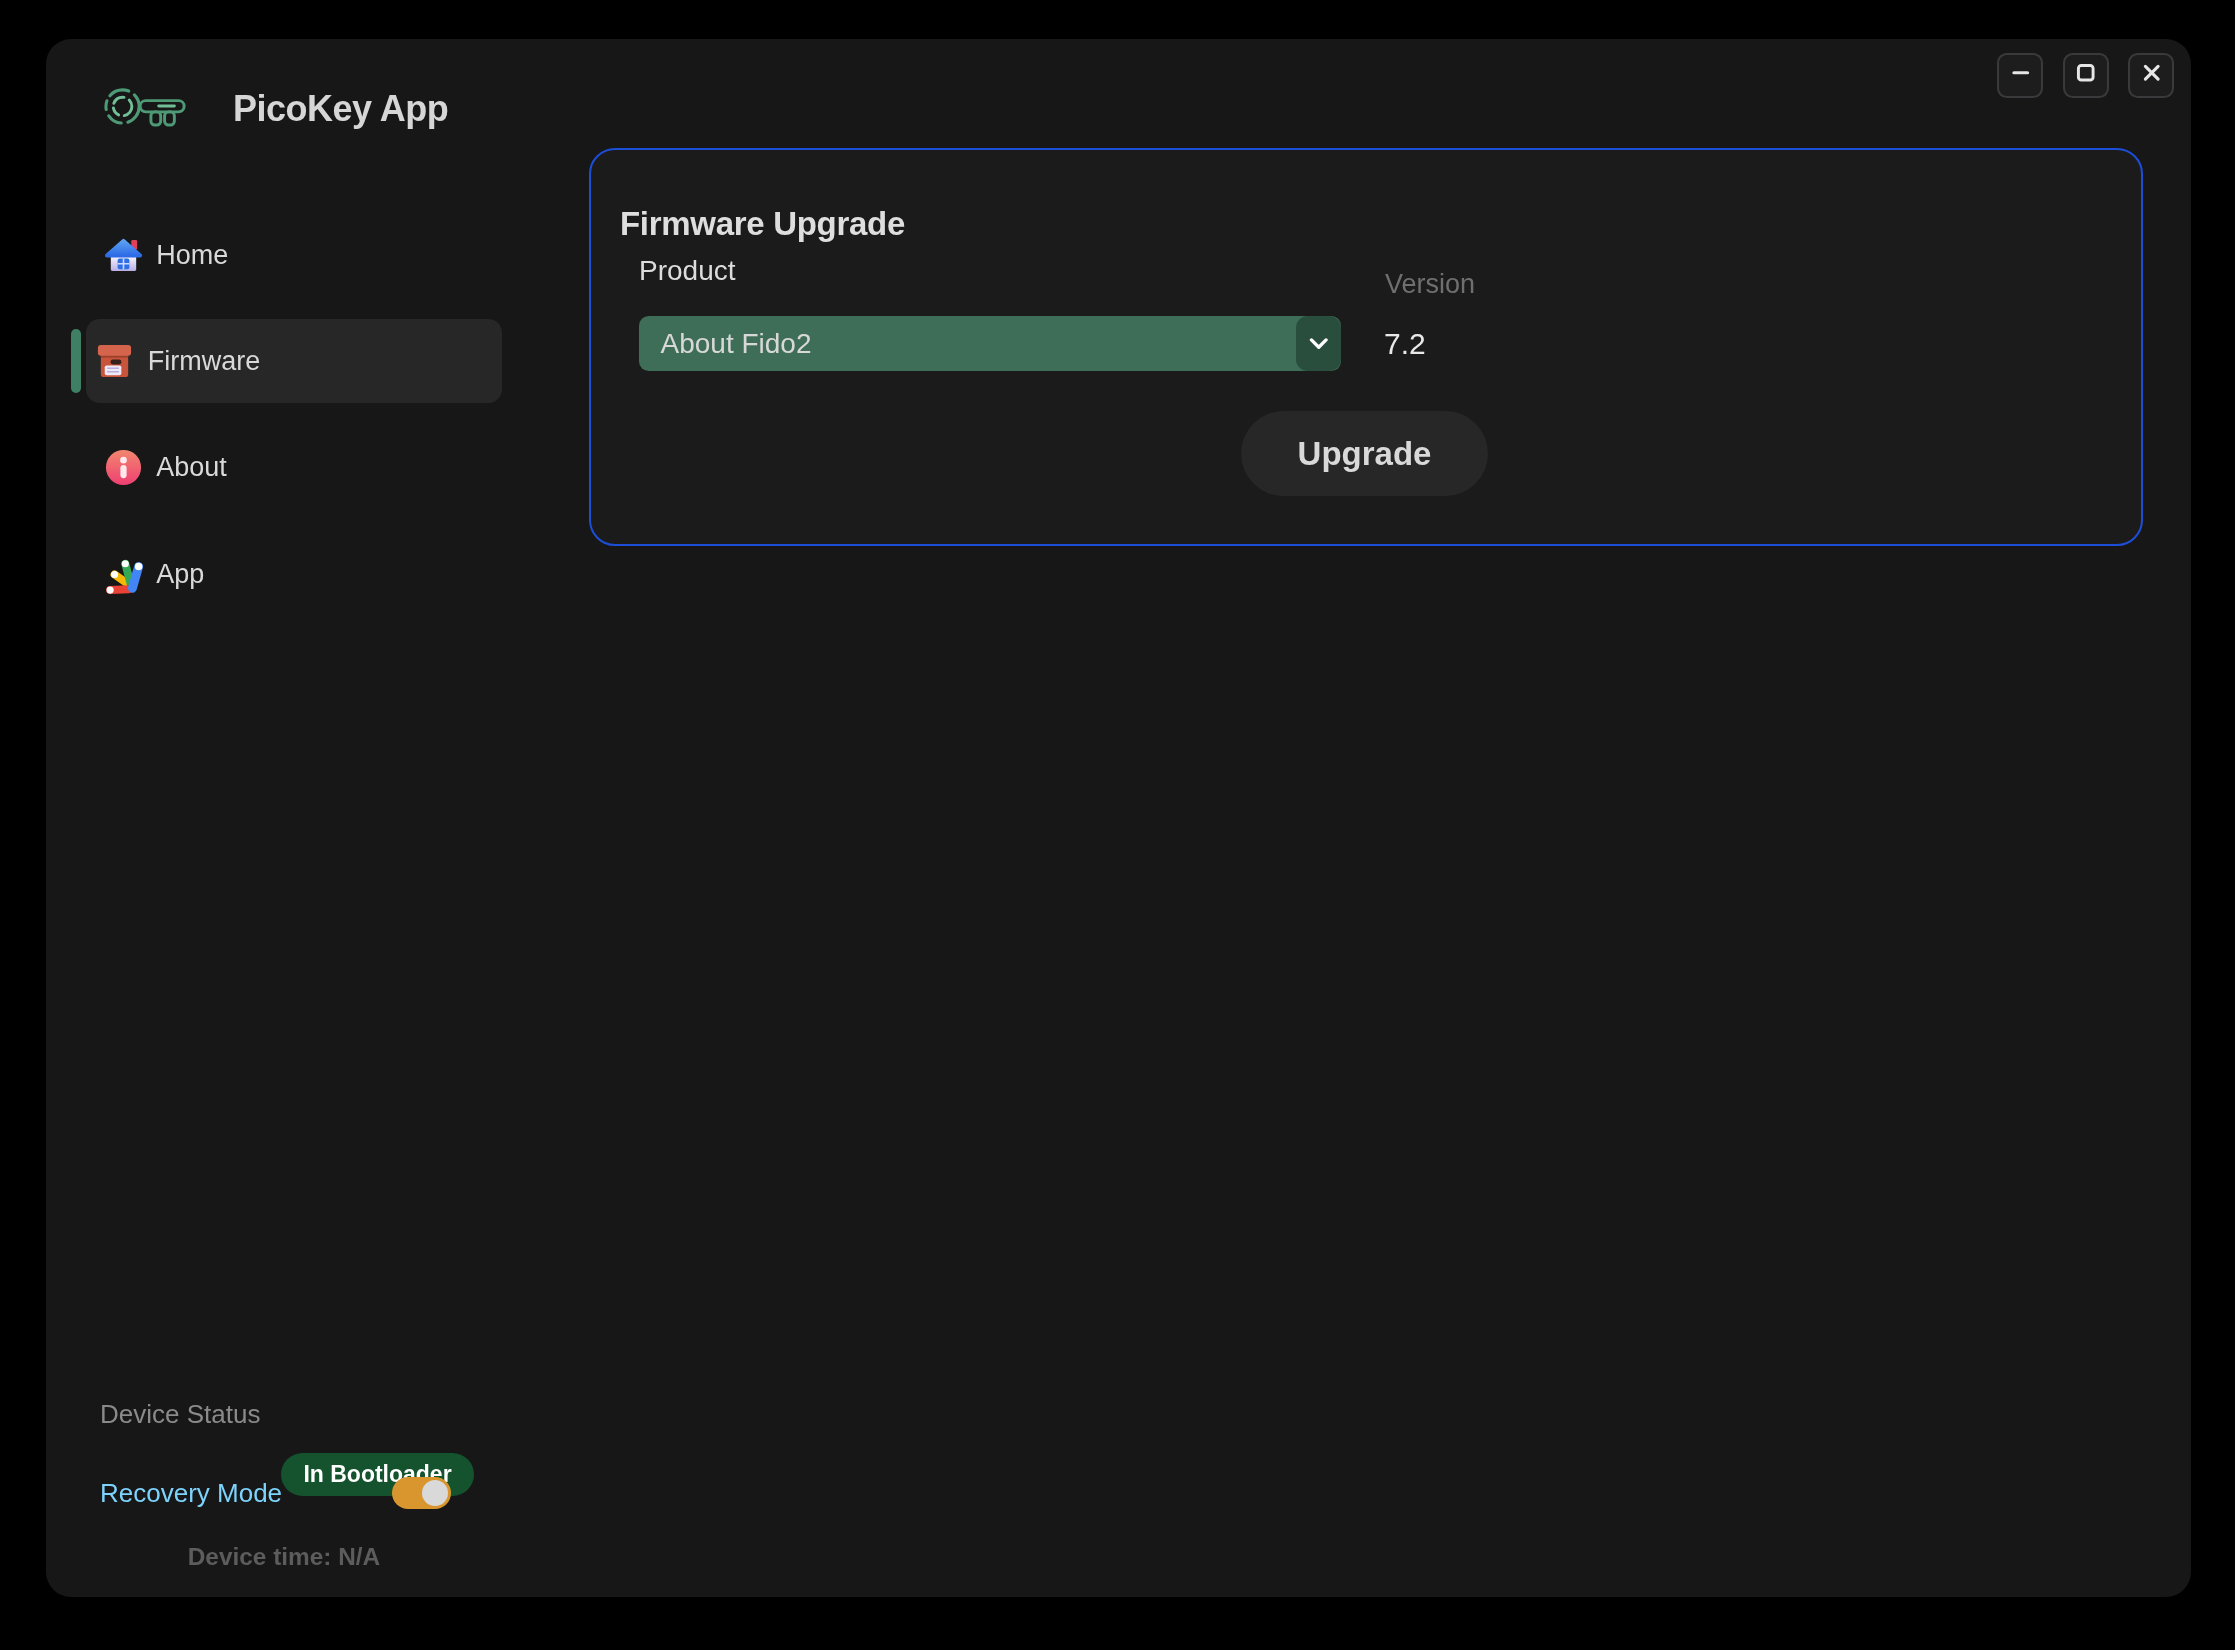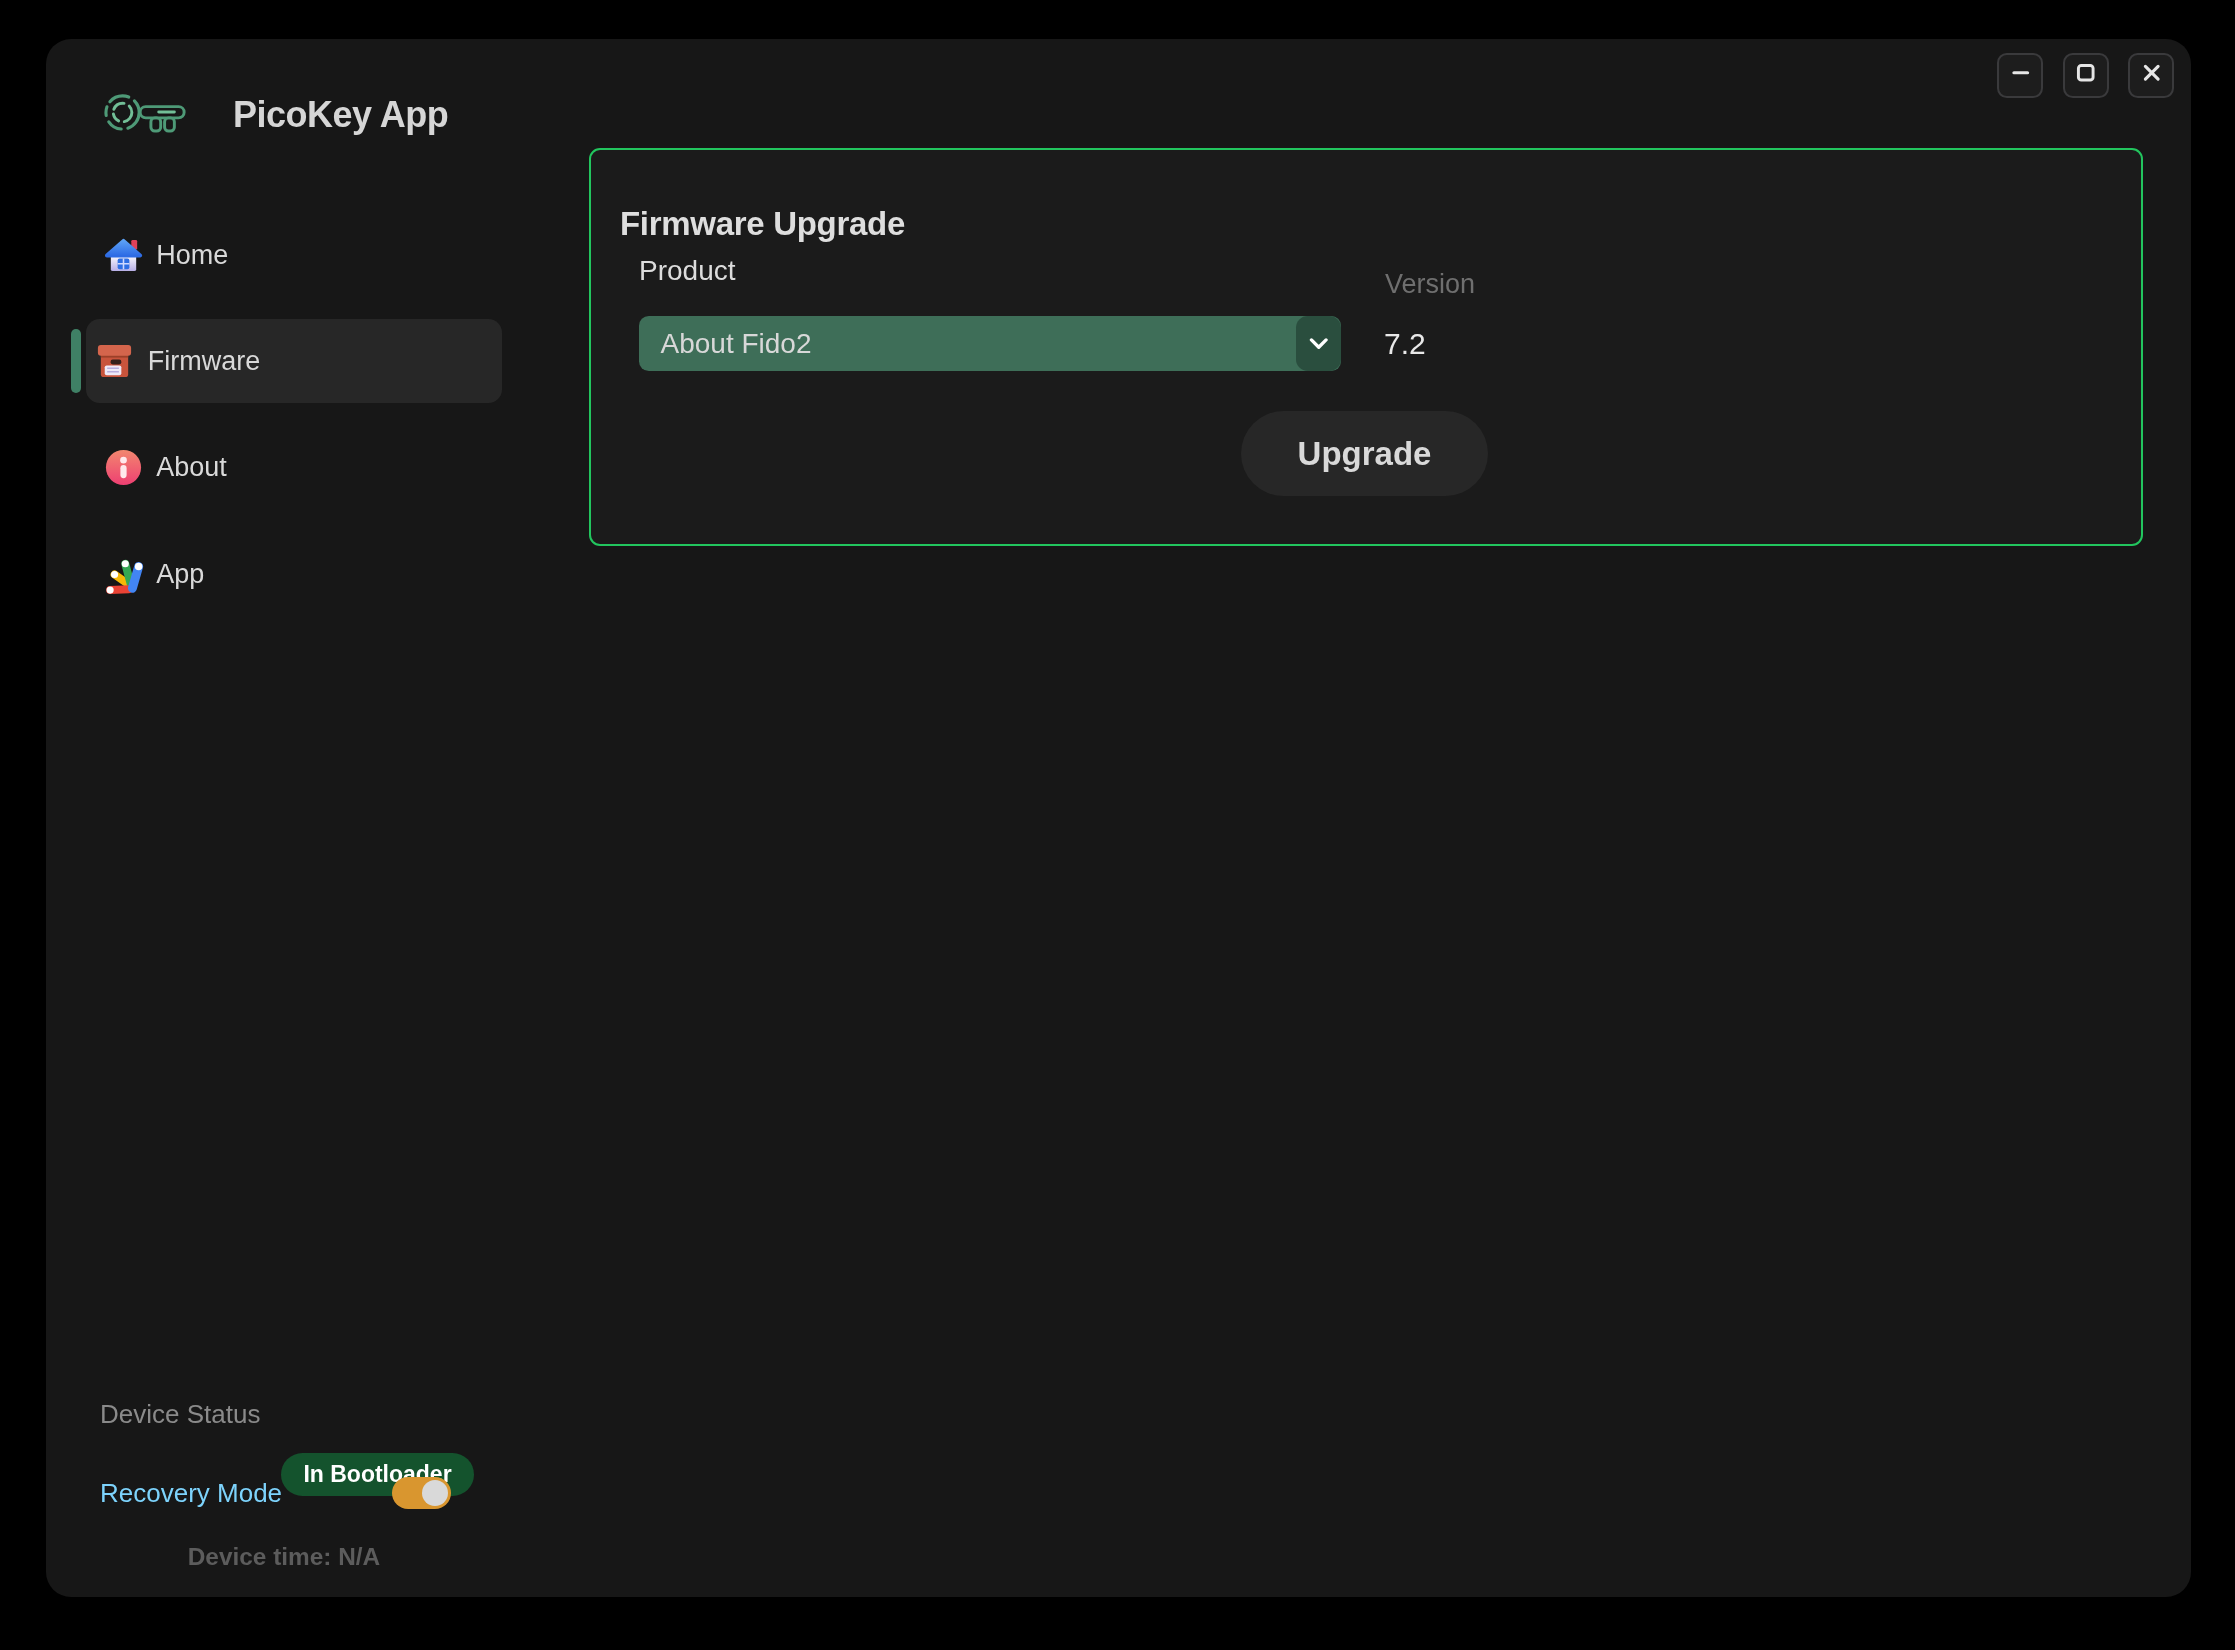--- a/index.html
+++ b/index.html
@@ -2,39 +2,39 @@
 <html><head>
 <meta charset="utf-8">
 <style>
   html,body{margin:0;padding:0;background:#000;}
   #screen{position:relative;width:2235px;height:1650px;background:#000;overflow:hidden;
           font-family:"Liberation Sans","DejaVu Sans",sans-serif;}
   #window{position:absolute;left:46px;top:39px;width:2145px;height:1558px;
           background:#171717;border-radius:25px;}
 
   
-  .app-header{position:absolute;left:54px;top:52px;display:flex;align-items:center;gap:39px;}
+  .app-header{position:absolute;left:54px;top:46px;display:flex;align-items:center;gap:39px;}
   .app-title{font-size:36px;font-weight:700;color:#d6d6d6;letter-spacing:-0.5px;}
 
   
   .win-controls{position:absolute;top:13.7px;right:16.6px;display:flex;gap:19.5px;}
   .win-btn{width:46px;height:45px;border-radius:9.8px;background:#1d1d1d;border:2px solid #3a3a3c;
            display:flex;align-items:center;justify-content:center;box-sizing:border-box;cursor:default;}
 
   
   .nav{position:absolute;left:40px;top:174px;width:416px;display:flex;flex-direction:column;gap:22.4px;}
   .nav-item{height:84px;border-radius:13.7px;display:flex;align-items:center;padding-left:16.6px;gap:12.7px;box-sizing:border-box;}
   .nav-item.active{background:#272727;padding-left:8px;}
   .nav-label{font-size:27px;font-weight:500;color:#d9d9d9;}
   .nav-icon{width:41px;height:41px;display:flex;align-items:center;justify-content:center;}
   .active-bar{position:absolute;left:25px;top:290px;width:9.8px;height:64px;border-radius:4.9px;background:#3f8065;}
 
   
   .panel{position:absolute;left:543px;top:109px;width:1554px;height:398px;background:#1b1b1b;
-         border:2px solid #22c55e;border-radius:11px;box-sizing:border-box;}
+         border:2px solid #1d4ed8;border-radius:26px;box-sizing:border-box;}
   .panel-title{position:absolute;left:29px;top:55px;font-size:33px;font-weight:700;color:#dedede;letter-spacing:-0.3px;}
   .product-label{position:absolute;left:48px;top:105px;font-size:28px;color:#dcdcdc;}
   .product-select{position:absolute;left:48px;top:166px;width:702px;height:55px;border-radius:9.8px;
                   background:#3e6e58;cursor:pointer;}
   .product-select .value{position:absolute;left:21.5px;top:0;line-height:55px;font-size:28px;color:#d8d8d8;}
   .select-arrow{position:absolute;right:0;top:0;width:45px;height:55px;border-radius:11.7px;background:#2a4e3e;
                 display:flex;align-items:center;justify-content:center;}
   .version-label{position:absolute;left:794px;top:119px;font-size:27px;color:#6f6f6f;}
   .version-value{position:absolute;left:793px;top:177px;font-size:30px;font-weight:500;color:#e9e9e9;}
   .upgrade-btn{position:absolute;left:650px;top:261px;width:247px;height:85px;border-radius:43px;border:none;

